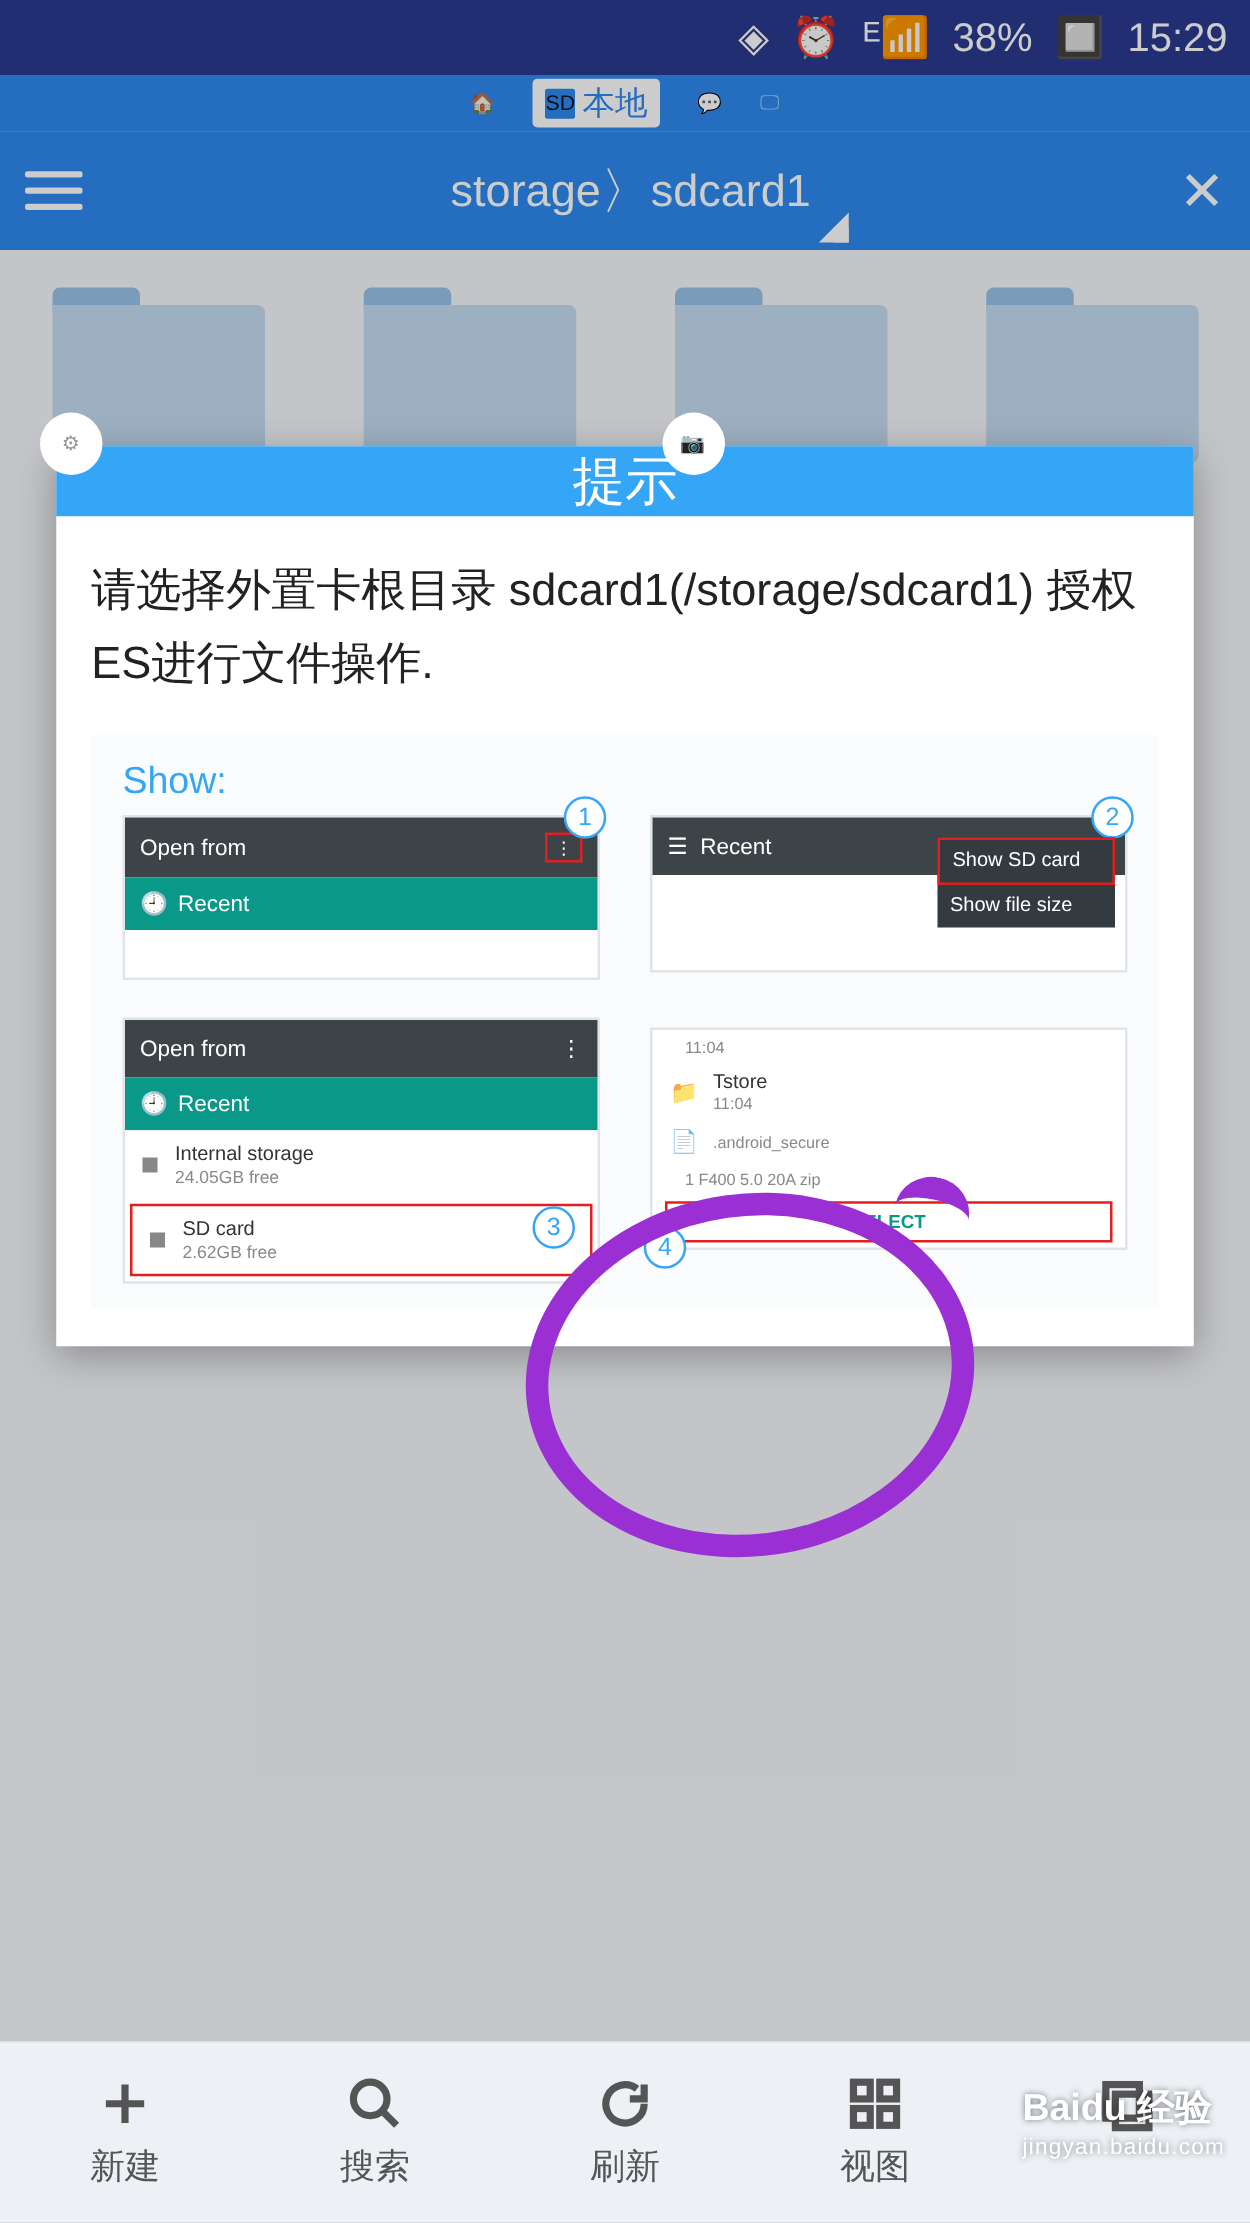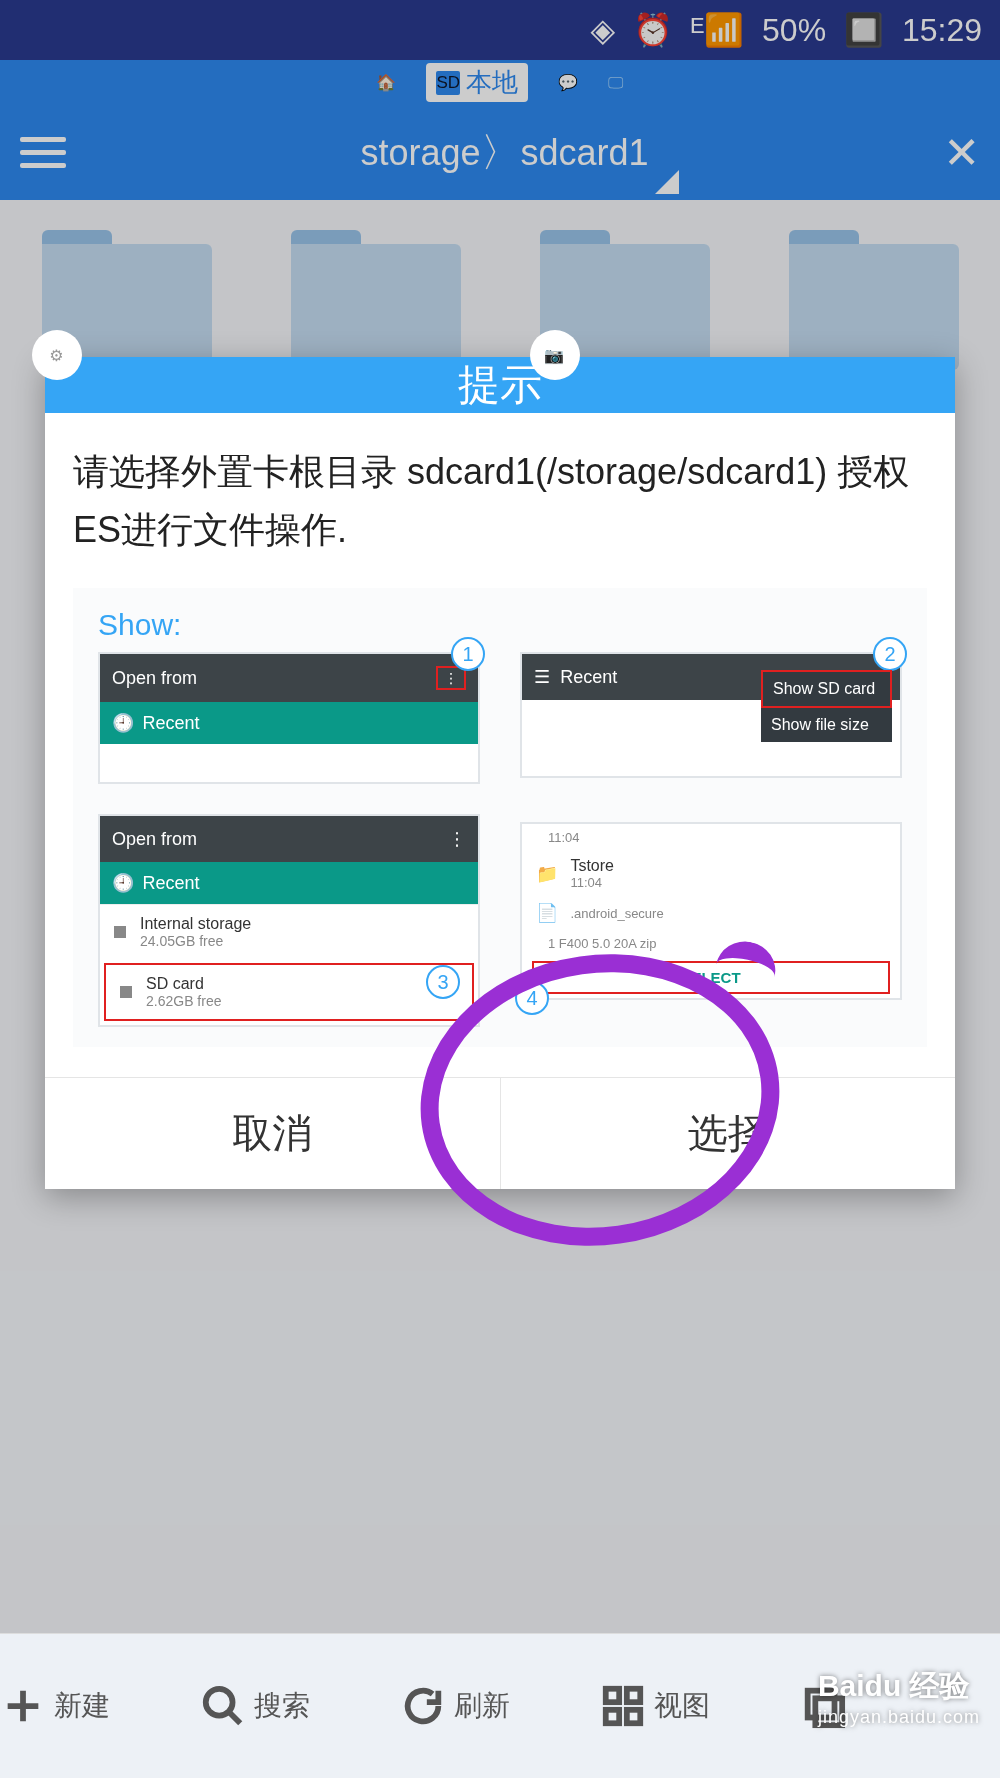--- a/index.html
+++ b/index.html
@@ -18,41 +18,41 @@
 .sdcard1::after{content:"";position:absolute;right:-30px;bottom:-20px;border:12px solid transparent;border-bottom-color:#fff;border-right-color:#fff}
 .close-x{font-size:44px;font-weight:300}
 .folders{display:flex;gap:40px;padding:30px 22px}
 .folder{flex:1;display:flex;flex-direction:column;align-items:center;gap:20px}
 .folder-icon{width:170px;height:140px;position:relative}
 .folder-icon::before{content:"";position:absolute;top:0;left:0;width:70px;height:20px;background:#99c3e9;border-radius:6px 6px 0 0}
 .folder-icon::after{content:"";position:absolute;top:14px;left:0;right:0;bottom:0;background:#c5ddf2;border-radius:0 6px 6px 6px}
 .folder-badge{position:absolute;bottom:-10px;left:-10px;width:50px;height:50px;background:#fff;border-radius:50%;z-index:2;display:flex;align-items:center;justify-content:center;color:#999}
 .folder-label{font-size:32px;color:#333}
 .toolbar{position:absolute;bottom:0;left:0;right:0;height:145px;background:#edf1f6;display:flex;align-items:center;border-top:1px solid #ddd}
-.tool{flex:1;display:flex;flex-direction:row;align-items:center;gap:8px;color:#555;font-size:28px}
+.tool{flex:1;display:flex;flex-direction:column;align-items:center;gap:8px;color:#555;font-size:28px}
 .tool svg{width:46px;height:46px;stroke:#555;fill:none;stroke-width:3}
 .overlay{position:absolute;inset:0;background:rgba(0,0,0,.2)}
 .dialog{position:absolute;top:357px;left:45px;right:45px;background:#fff;box-shadow:0 8px 30px rgba(0,0,0,.3)}
 .dialog-title{background:#35a5f5;color:#fff;text-align:center;font-size:42px;font-weight:400}
 .dialog-body{padding:30px 28px}
 .dialog-msg{font-size:36px;line-height:1.6;color:#222}
 .steps-box{margin-top:30px;background:#fafbfc;padding:20px 25px}
 .steps-label{color:#35a5f5;font-size:30px;margin-bottom:10px}
 .steps-grid{display:grid;grid-template-columns:1fr 1fr;gap:30px 40px}
 .step-cell{position:relative}
 .circ{position:absolute;top:-15px;right:-5px;width:34px;height:34px;border:2.5px solid #35a5f5;color:#35a5f5;border-radius:50%;display:flex;align-items:center;justify-content:center;font-size:20px;background:#fff}
 .circ.c3{top:auto;bottom:28px;right:20px}
 .circ.c4{top:auto;bottom:12px;left:-5px;right:auto}
 .card{border:2px solid #e0e4e8;background:#fff;font-size:18px}
 .card-head{background:#3d4448;color:#fff;padding:12px;display:flex;align-items:center;justify-content:space-between}
 .dots{border:2.5px solid #e02020;padding:2px 6px;font-size:14px}
 .teal{background:#0a9988;color:#fff;padding:10px 12px;display:flex;align-items:center;gap:8px}
 .blank{height:38px}
 .s2 .card-head{justify-content:flex-start;gap:10px}
-.s2 .popup{position:absolute;top:18px;right:10px;background:#333a40;color:#fff;font-size:16px;width:131px}
+.s2 .popup{position:absolute;top:18px;right:10px;background:#333a40;color:#fff;font-size:16px;width:142px}
 .s2 .popup div{padding:8px 10px}
 .s2 .popup .redbox{border:2.5px solid #e02020}
 .s3 .row{padding:10px 14px;display:flex;align-items:center;gap:10px;border-top:1px solid #eee}
 .s3 .row .txt div:first-child{font-size:16px;color:#333}
 .s3 .row .txt div:last-child{font-size:14px;color:#888}
 .s3 .sdrow{border:2.5px solid #e02020;margin:4px}
 .s4{padding:8px 0}
 .s4 .row{padding:6px 14px;display:flex;align-items:center;gap:12px}
 .s4 .row .txt div:first-child{font-size:16px;color:#333}
 .s4 .row .txt div:last-child{font-size:13px;color:#888}
@@ -66,21 +66,21 @@
 .watermark .sub{font-size:18px;font-weight:400;display:block;text-align:right;letter-spacing:1px}
 .sq{width:12px;height:12px;display:inline-block;background:#888;margin-right:4px}
 </style>
 </head>
 <body>
 
 <div class="status-bar">
   <span>◈</span>
   <span>⏰</span>
   <span>ᴱ📶</span>
-  <span>50%</span>
+  <span>38%</span>
   <span>🔲</span>
   <span>15:29</span>
 </div>
 
 <div class="top-tabs">
   <span class="tab-icon">🏠</span>
   <span class="tab-active">
       <span class="sd">SD</span>
       <span>本地</span>
     </span>
@@ -218,24 +218,20 @@
                 <div class="txt">
                   <div>1 F400 5.0 20A zip</div>
                 </div>
               </div>
             <div class="sel">SELECT</div>
           </div>
         </div>
       </div>
     </div>
   </div>
-  <div class="dialog-buttons">
-    <div class="dlg-btn">取消</div>
-    <div class="dlg-btn">选择</div>
-  </div>
 </div>
 
 <div class="purple"></div>
 
 <div class="toolbar">
   <div class="tool">
       <svg viewBox="0 0 24 24">
         <path d="M12 4v16M4 12h16"></path>
       </svg>
       <span>新建</span>

